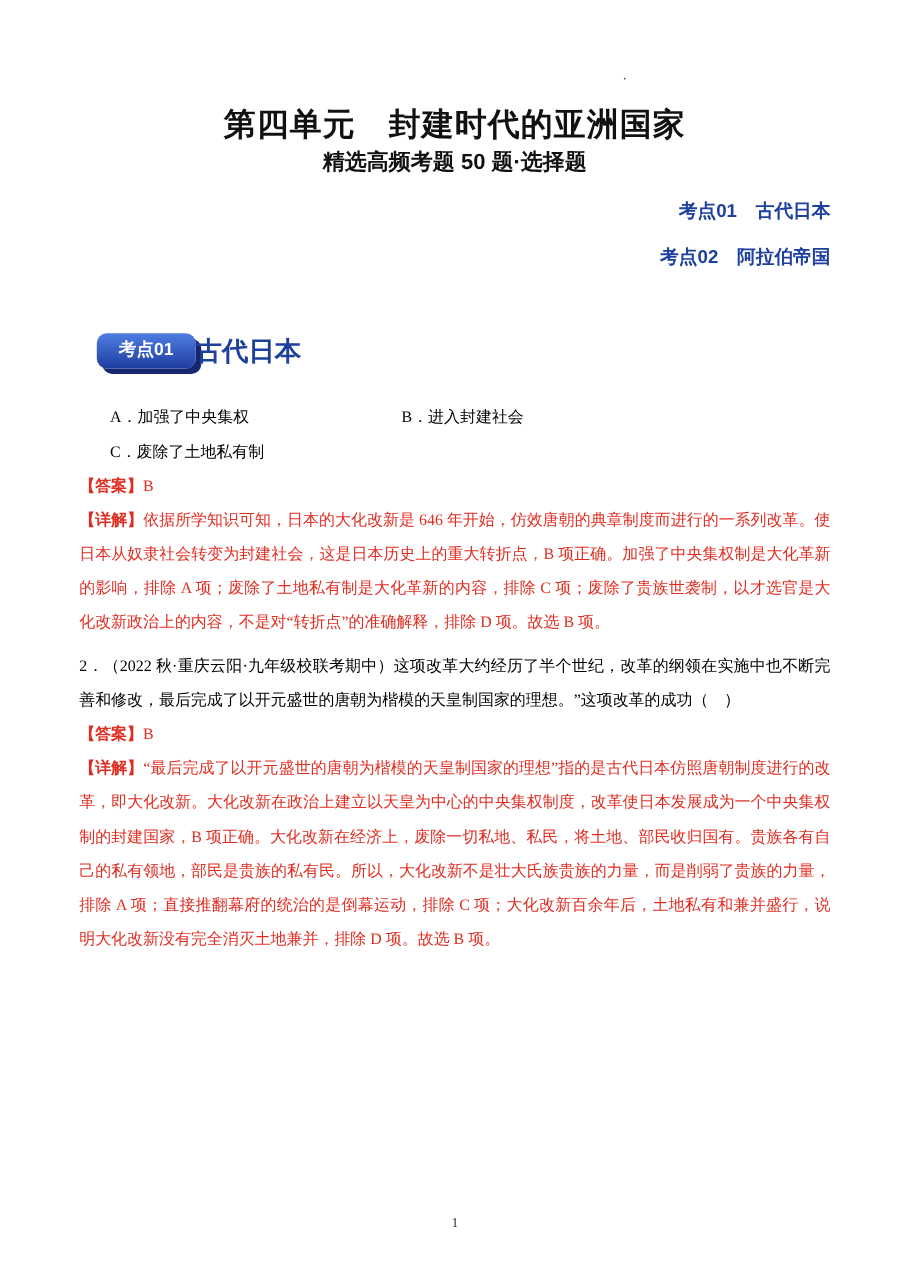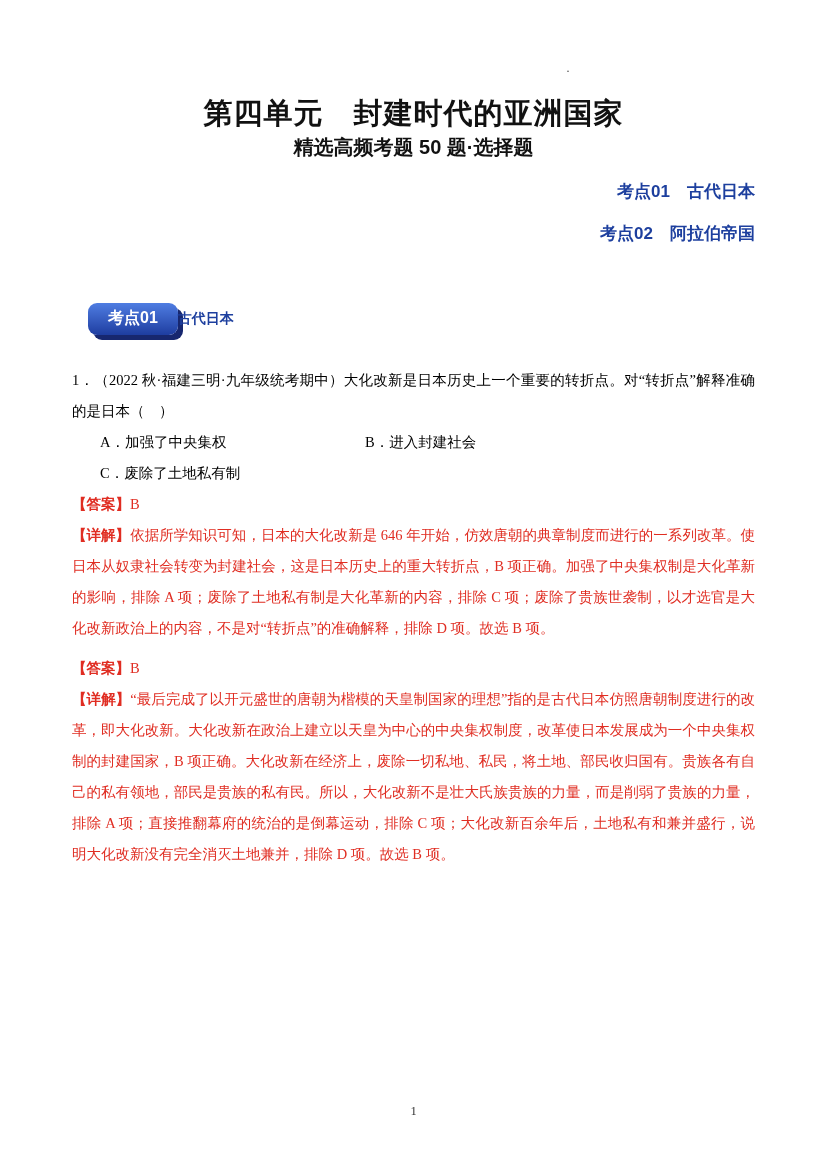--- a/index.html
+++ b/index.html
@@ -72,21 +72,21 @@
     font-family: "Liberation Sans", "DejaVu Sans", sans-serif;
     font-weight: bold;
     font-size: 16px;
     color: #ffffff;
     background: linear-gradient(180deg, var(--badge_blue_light, #4f7de2) 0%, var(--badge_blue_dark, #1e3da0) 100%);
     box-shadow: 5px 5px 0 0 var(--badge_shadow, #17276f);
   }
   .section-title {
     font-family: Liberation Serif, serif;
     font-weight: bold;
-    font-size: 14px;
+    font-size: 24px;
     color: var(--accent_blue, #1d3f9e);
   }
   .question {
     margin: 0;
   }
   .question-1 {
     margin-top: 30px;
   }
   .question-2 {
     margin-top: 9px;
@@ -145,30 +145,30 @@
   <h2 class="doc-subtitle">精选高频考题 50 题·选择题</h2>
   <div class="topic-link">考点01　古代日本</div>
   <div class="topic-link">考点02　阿拉伯帝国</div>
 
   <div class="section-header">
     <span class="topic-badge">考点01</span>
     <span class="section-title">古代日本</span>
   </div>
 
   <section class="question question-1">
-    <p class="stem">1．（2022 秋·福建三明·九年级统考期中）大化改新是日本历史上一个重要的转折点。对“转折点”解释准确的是日本（　）</p>
     <div class="options">
       <span class="option">A．加强了中央集权</span>
       <span class="option">B．进入封建社会</span>
       <span class="option">C．废除了土地私有制</span>
     </div>
     <p class="answer"><span class="label">【答案】</span><span>B</span></p>
     <p class="explanation"><span class="label">【详解】</span><span>依据所学知识可知，日本的大化改新是 646 年开始，仿效唐朝的典章制度而进行的一系列改革。使日本从奴隶社会转变为封建社会，这是日本历史上的重大转折点，B 项正确。加强了中央集权制是大化革新的影响，排除 A 项；废除了土地私有制是大化革新的内容，排除 C 项；废除了贵族世袭制，以才选官是大化改新政治上的内容，不是对“转折点”的准确解释，排除 D 项。故选 B 项。</span></p>
   </section>
 
   <section class="question question-2">
+    <p class="stem">2．（2022 秋·重庆云阳·九年级校联考期中）这项改革大约经历了半个世纪，改革的纲领在实施中也不断完善和修改，最后完成了以开元盛世的唐朝为楷模的天皇制国家的理想。”这项改革的成功（　）</p>
     <p class="answer"><span class="label">【答案】</span><span>B</span></p>
     <p class="explanation"><span class="label">【详解】</span><span>“最后完成了以开元盛世的唐朝为楷模的天皇制国家的理想”指的是古代日本仿照唐朝制度进行的改革，即大化改新。大化改新在政治上建立以天皇为中心的中央集权制度，改革使日本发展成为一个中央集权制的封建国家，B 项正确。大化改新在经济上，废除一切私地、私民，将土地、部民收归国有。贵族各有自己的私有领地，部民是贵族的私有民。所以，大化改新不是壮大氏族贵族的力量，而是削弱了贵族的力量，排除 A 项；直接推翻幕府的统治的是倒幕运动，排除 C 项；大化改新百余年后，土地私有和兼并盛行，说明大化改新没有完全消灭土地兼并，排除 D 项。故选 B 项。</span></p>
   </section>
 
   <div class="page-number">1</div>
 
 </div>
 
 </body></html>

